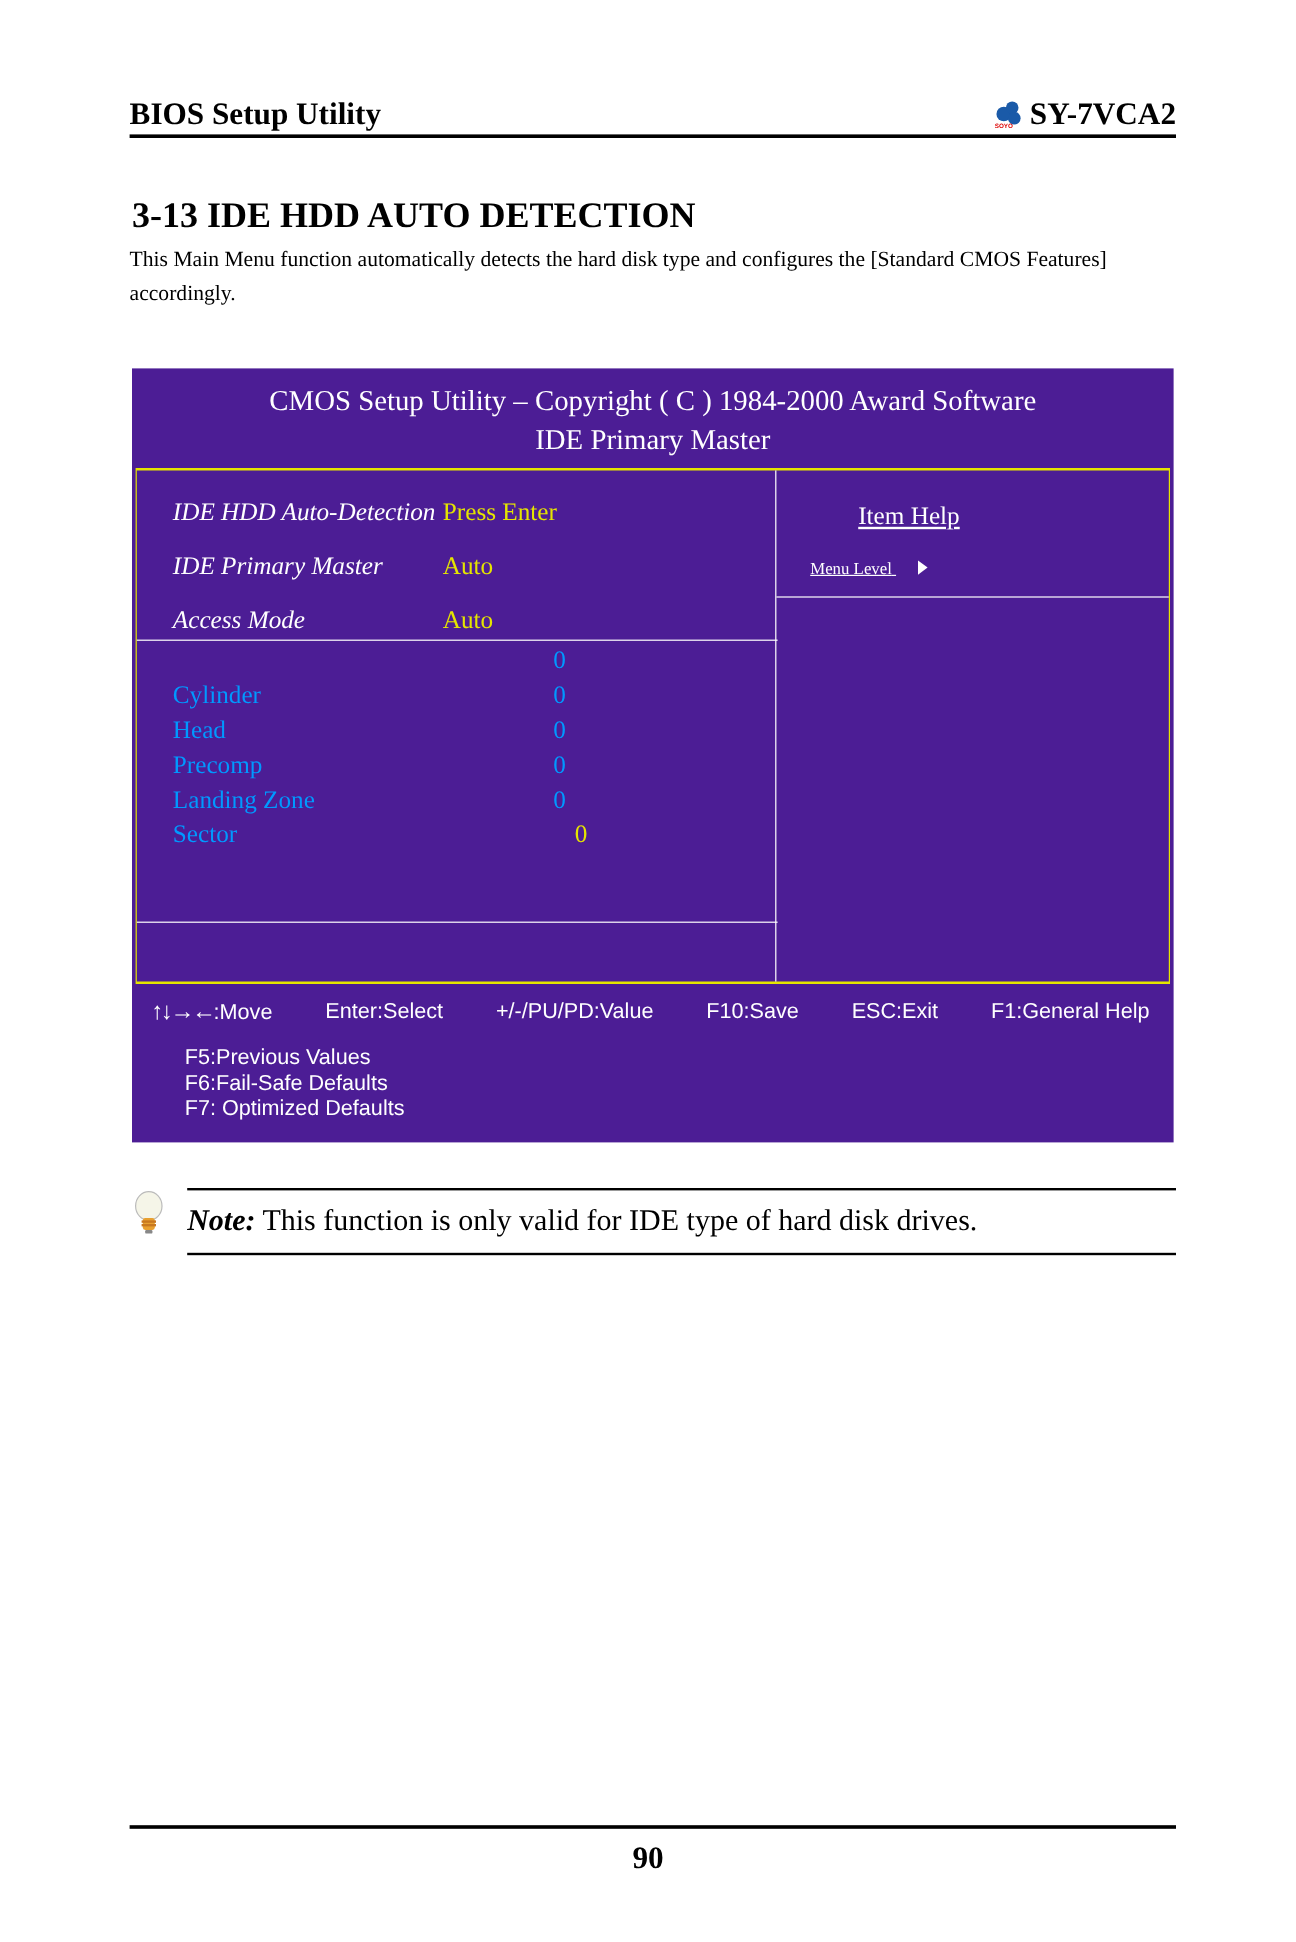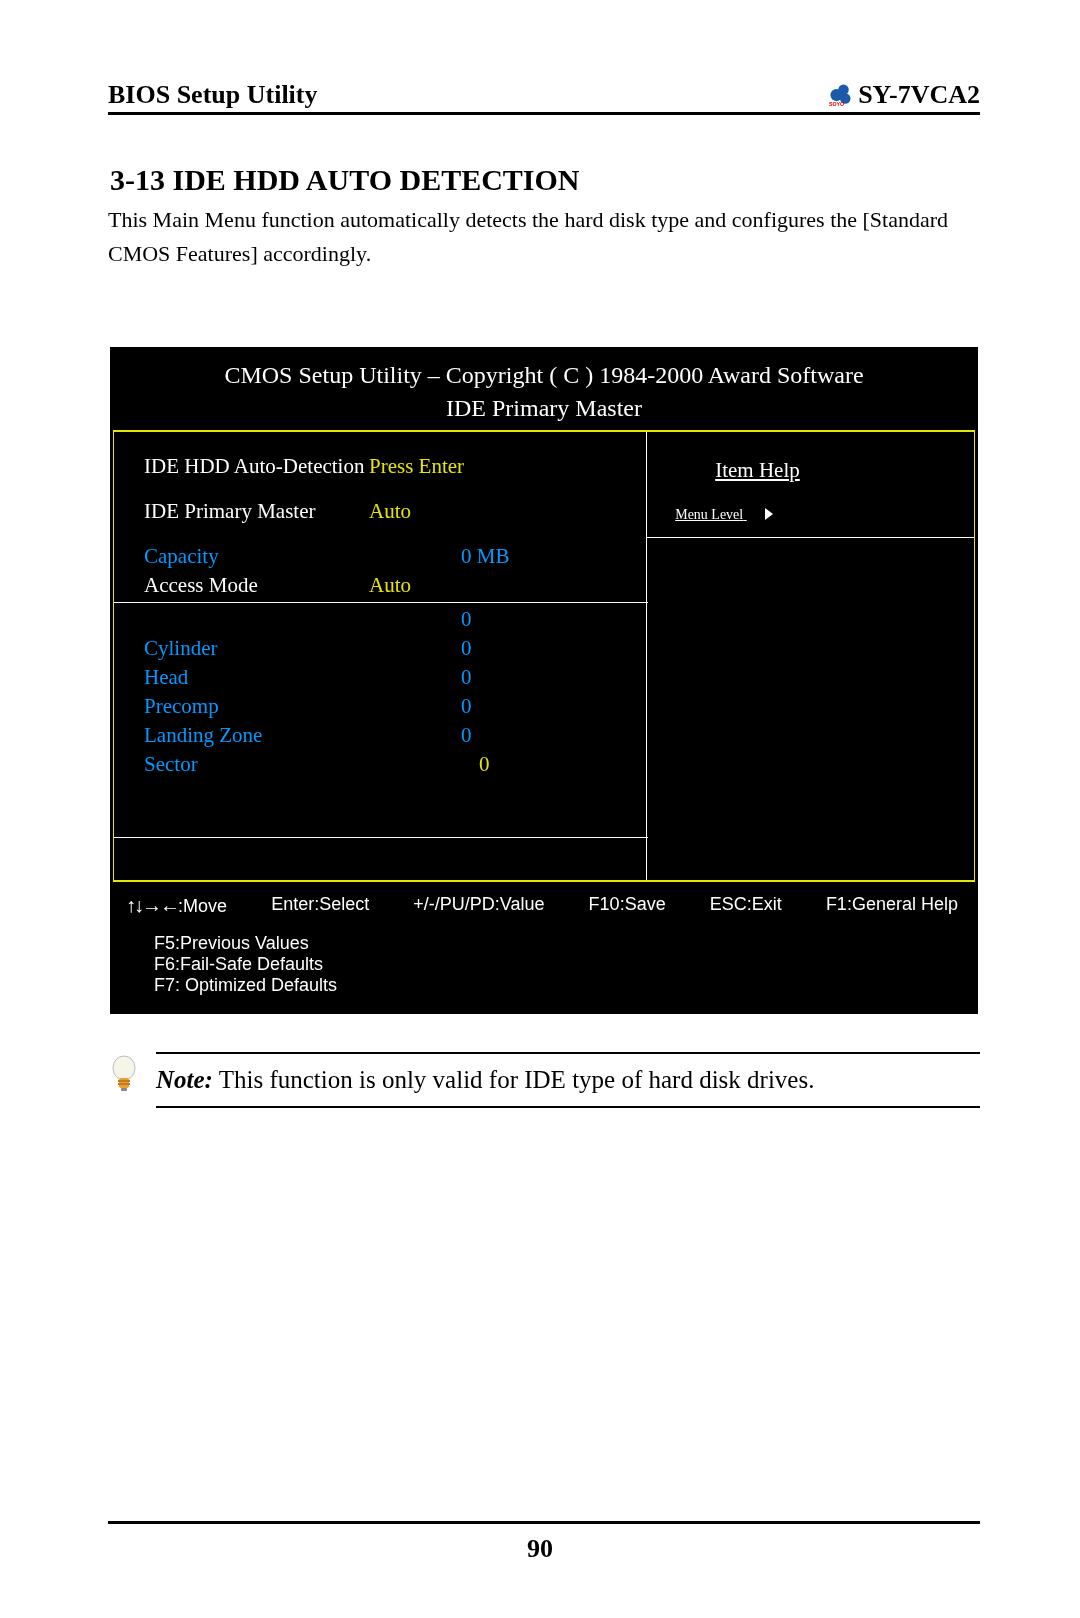--- a/index.html
+++ b/index.html
@@ -47,26 +47,26 @@
       width: 28px;
       height: 28px;
     }
     .section-title {
       font-size: 30px;
       font-weight: bold;
       margin-bottom: 6px;
       margin-left: 2px;
     }
     .body-text {
-      font-size: 22px;
+      font-size: 18px;
       line-height: 1.55;
-      margin-bottom: 76px;
+      margin-bottom: 48px;
     }
     .bios-box {
-      background: #000000;
+      background: #4c1d95;
       color: #ffffff;
       font-family: Arial, Helvetica, sans-serif;
       font-size: 20px;
       padding: 0;
       margin: 0 2px 38px 2px;
     }
     .bios-title {
       text-align: center;
       font-family: "Times New Roman", Times, serif;
       font-size: 24px;
@@ -107,20 +107,21 @@
       flex: 0 0 130px;
     }
     .yellow {
       color: #e5e500;
     }
     .cyan {
       color: #0099ff;
     }
     .white {
       color: #ffffff;
+      font-style: italic;
     }
     .gap {
       height: 16px;
     }
     .divider-line {
       border-top: 1px solid #ffffff;
       margin: 2px -2px 2px -30px;
     }
     .divider-line-right {
       border-top: 1px solid #ffffff;
@@ -248,24 +249,20 @@
         <div class="bios-row">
           <span class="bios-label white">IDE HDD Auto-Detection</span>
           <span class="bios-value yellow">Press Enter</span>
         </div>
         <div class="gap"></div>
         <div class="bios-row">
           <span class="bios-label white">IDE Primary Master</span>
           <span class="bios-value yellow">Auto</span>
         </div>
         <div class="gap"></div>
-        <div class="bios-row">
-          <span class="bios-label cyan">Capacity</span>
-          <span class="bios-value cyan indent-val" style="flex-basis:auto;">0 MB</span>
-        </div>
         <div class="bios-row">
           <span class="bios-label white">Access Mode</span>
           <span class="bios-value yellow">Auto</span>
         </div>
         <div class="divider-line"></div>
         <div class="second-section">
           <div class="bios-row">
             <span class="bios-label"></span>
             <span class="bios-value cyan indent-val" style="flex-basis:auto;">0</span>
           </div>

